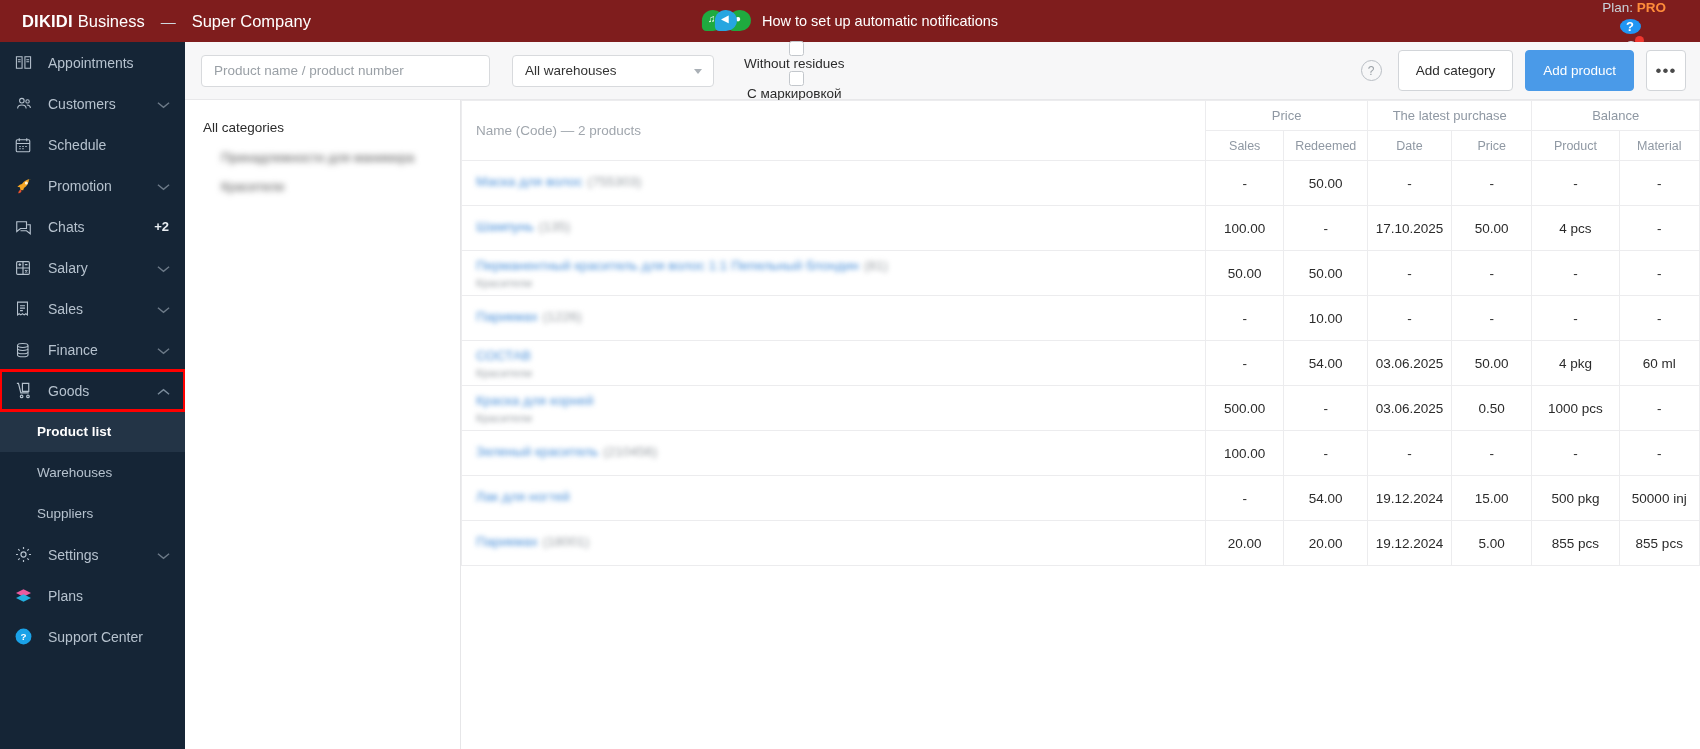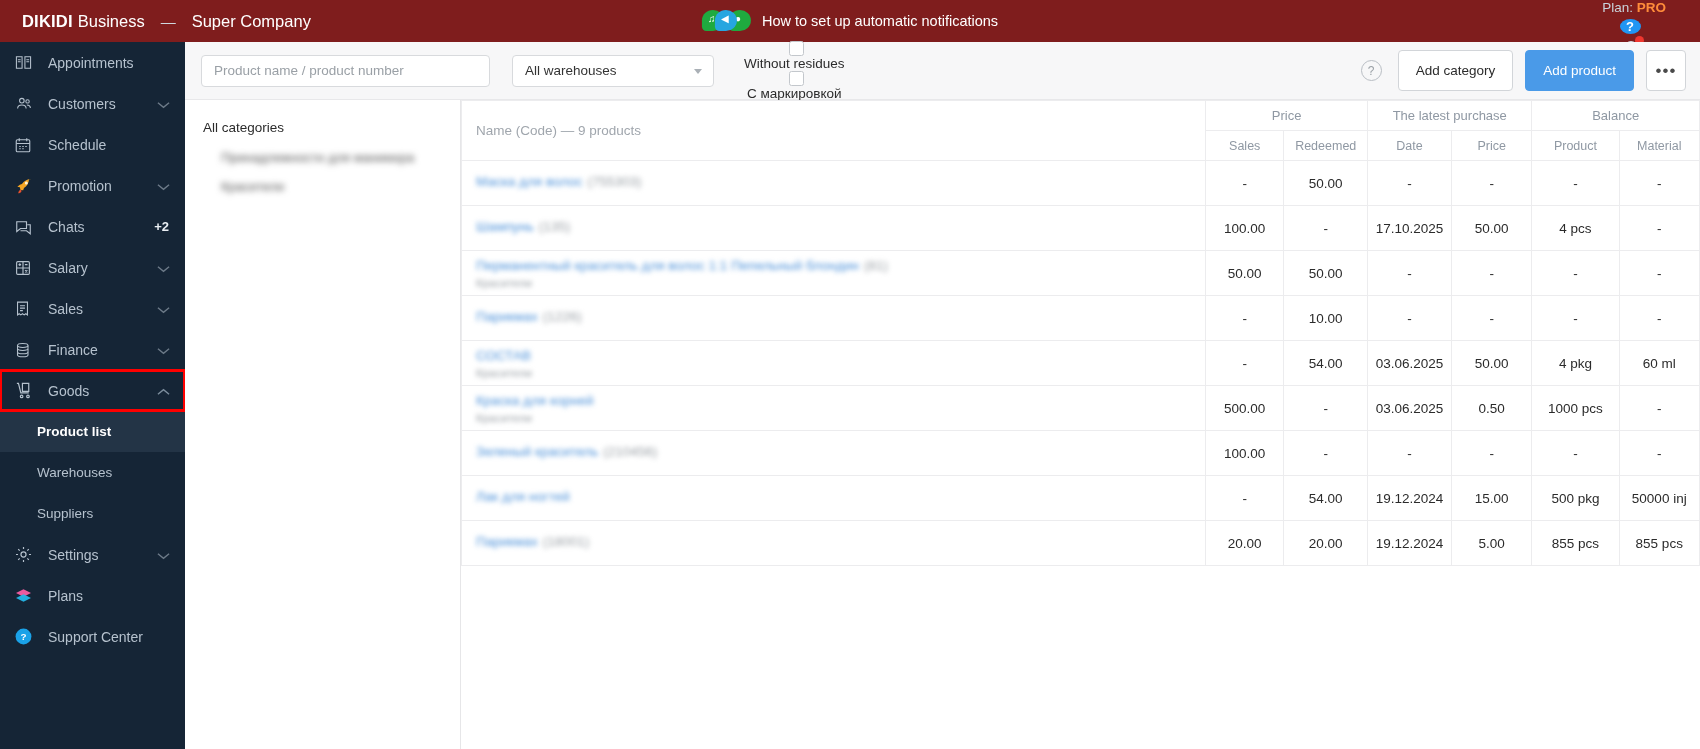--- a/index.html
+++ b/index.html
@@ -385,21 +385,21 @@
           <col class="col-name">
             <col style="width:70px">
             <col style="width:75px">
           <col style="width:75px">
             <col style="width:72px">
             <col style="width:78px">
             <col style="width:72px">
         </colgroup>
         <thead>
           <tr>
-            <th class="namecol" rowspan="2">Name (Code) — 9 products</th>
+            <th class="namecol" rowspan="2">Name (Code) — 2 products</th>
             <th class="grp" colspan="2">Price</th>
             <th class="grp" colspan="2">The latest purchase</th>
             <th class="grp" colspan="2">Balance</th>
           </tr>
           <tr>
             <th class="sub">Sales</th>
             <th class="sub">Redeemed</th>
             <th class="sub">Date</th>
             <th class="sub">Price</th>
             <th class="sub">Product</th>

